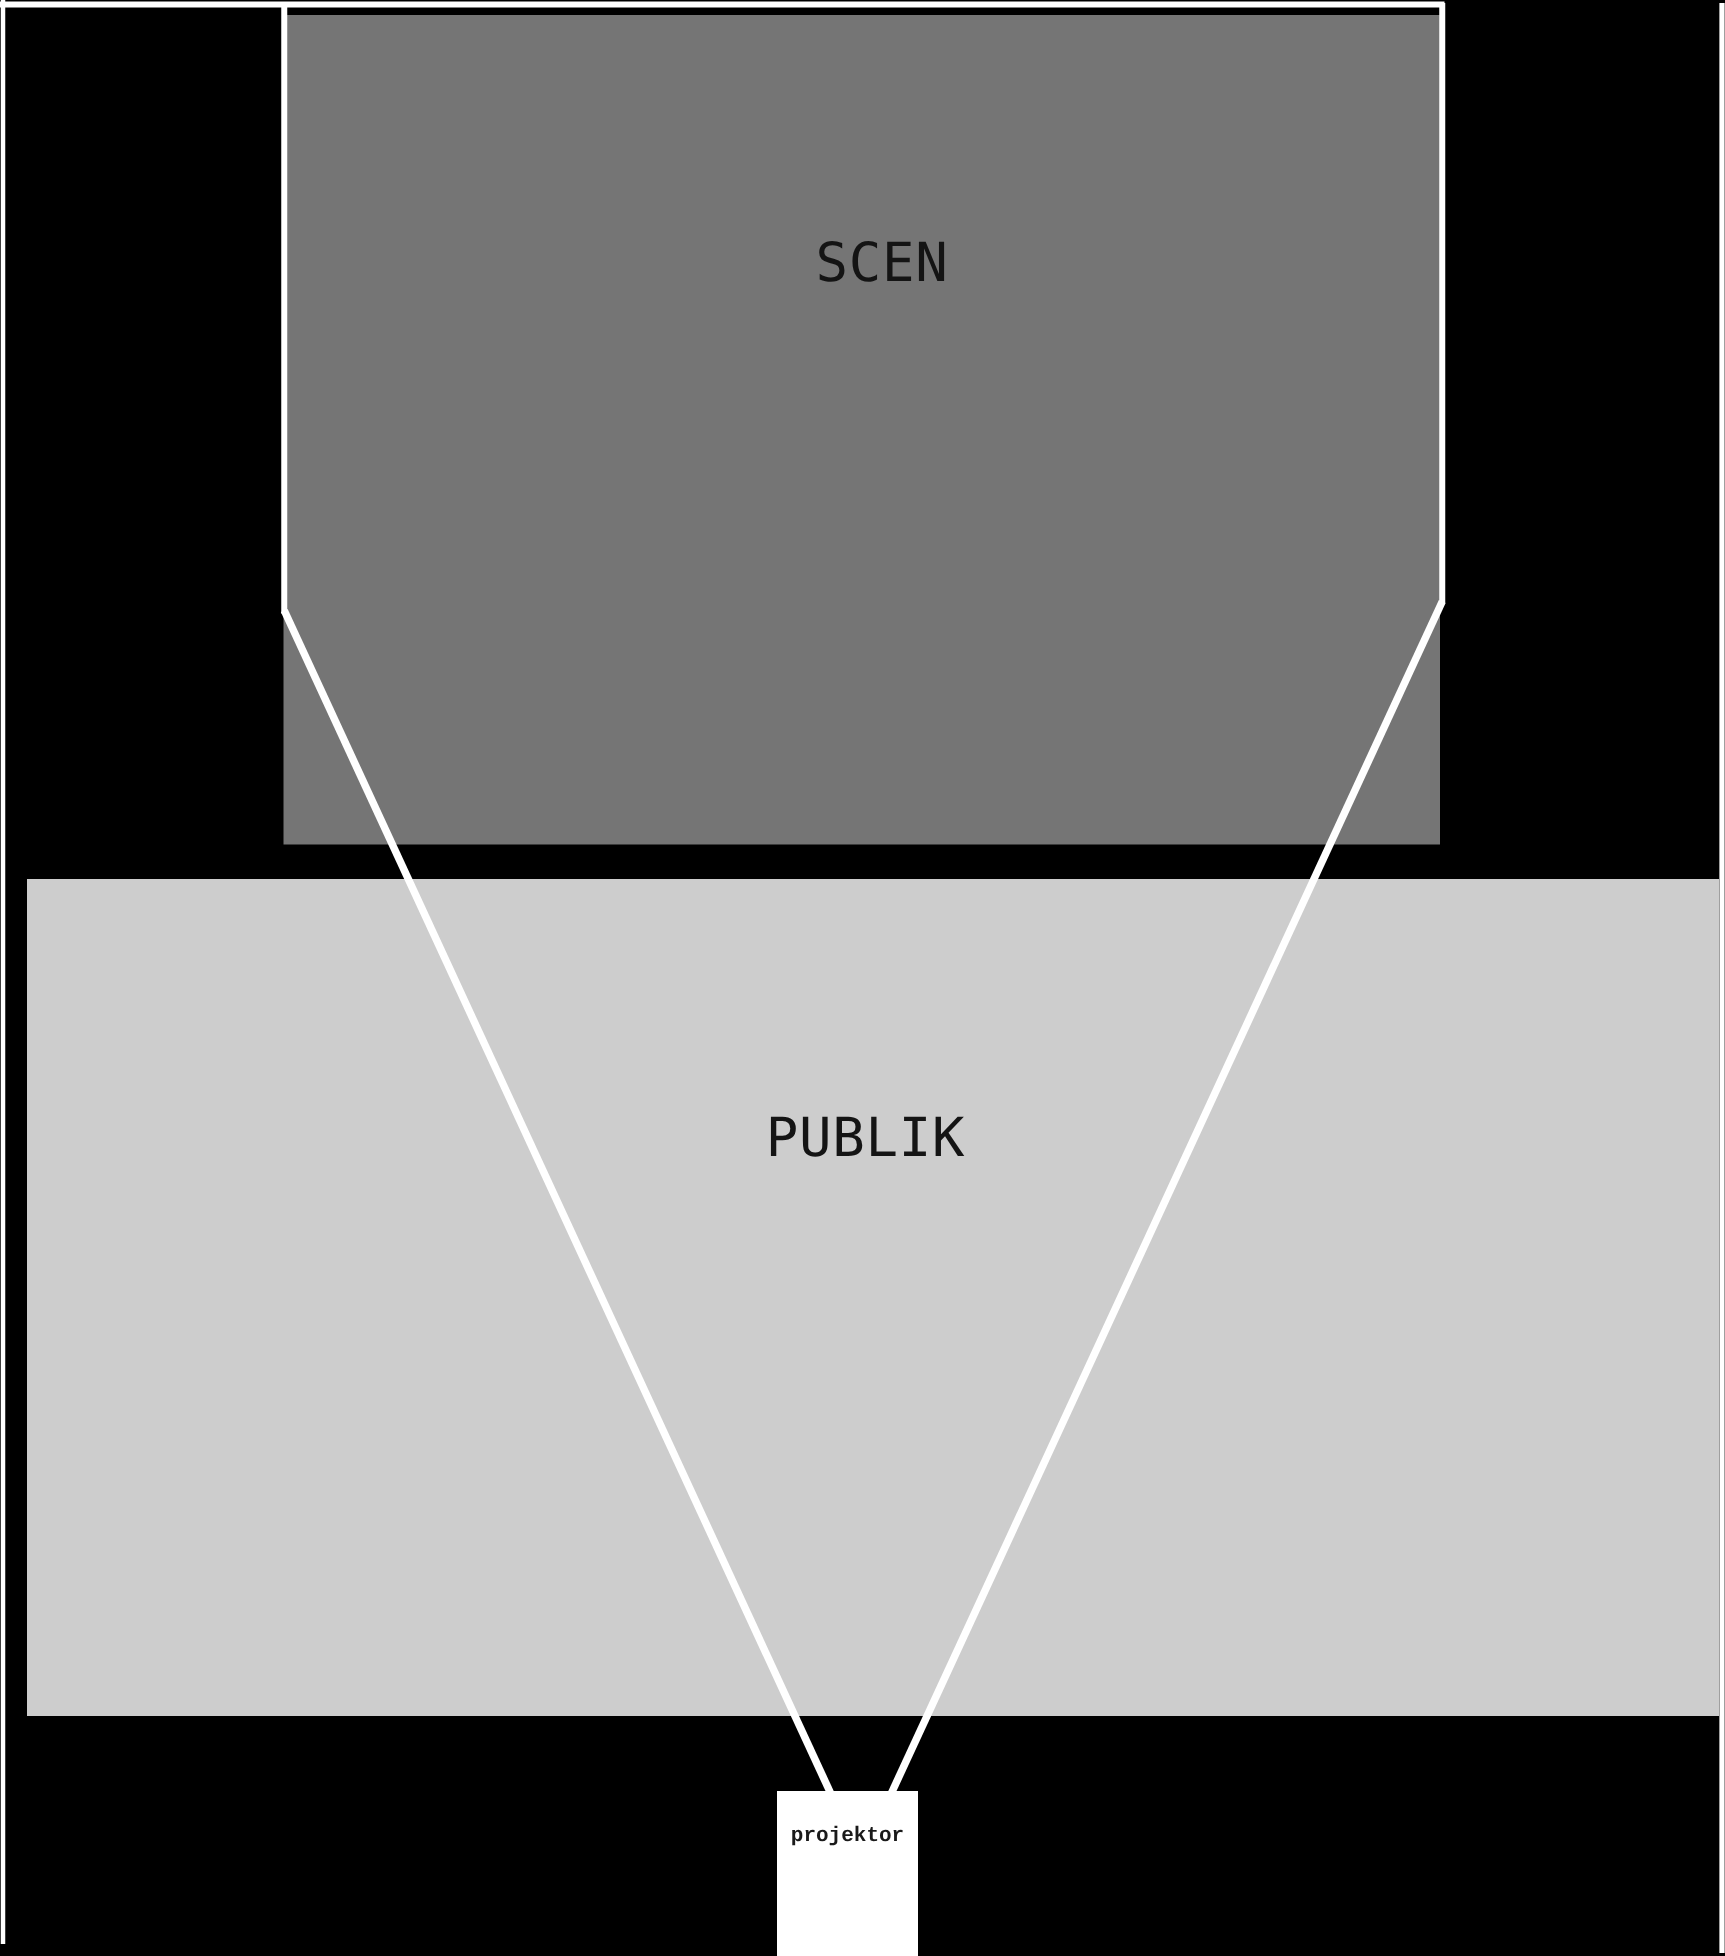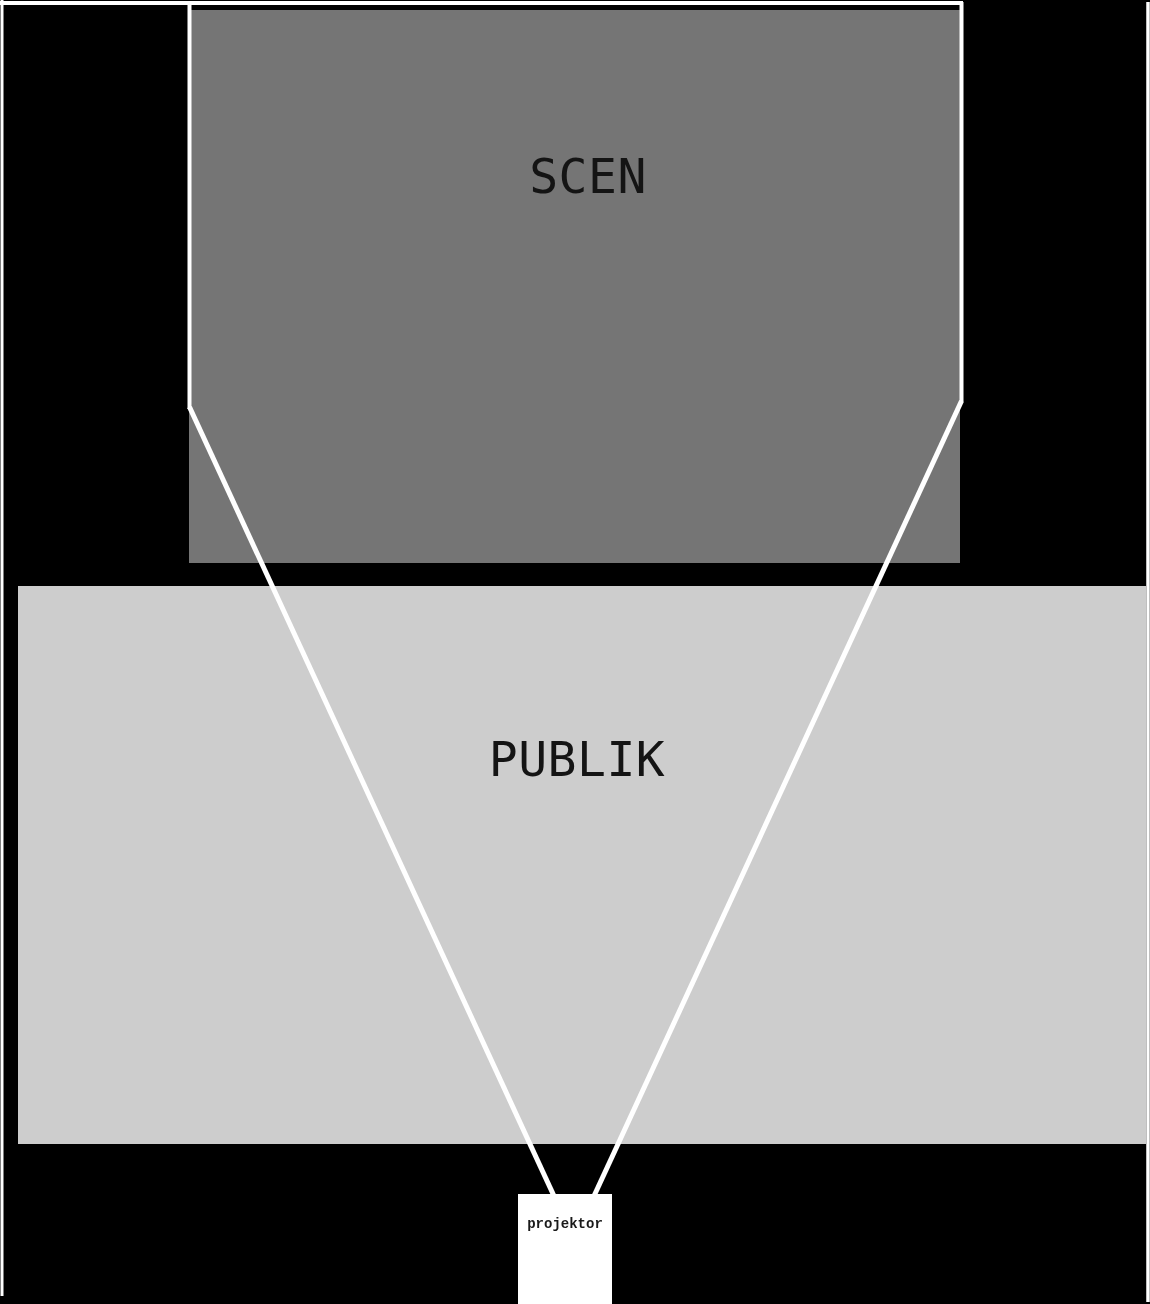--- a/index.html
+++ b/index.html
@@ -34,21 +34,21 @@
     position: absolute;
     left: 0;
     top: 0;
     width: 1150px;
     height: 1304px;
     pointer-events: none;
   }
   .label {
     position: absolute;
     transform: translate(-50%, -50%);
-    font-size: 48px;
+    font-size: 36px;
     letter-spacing: 0.5px;
     white-space: nowrap;
   }
   .stage-label {
     left: 588px;
     top: 176px;
   }
   .audience-label {
     left: 558px;
     top: 759px;

